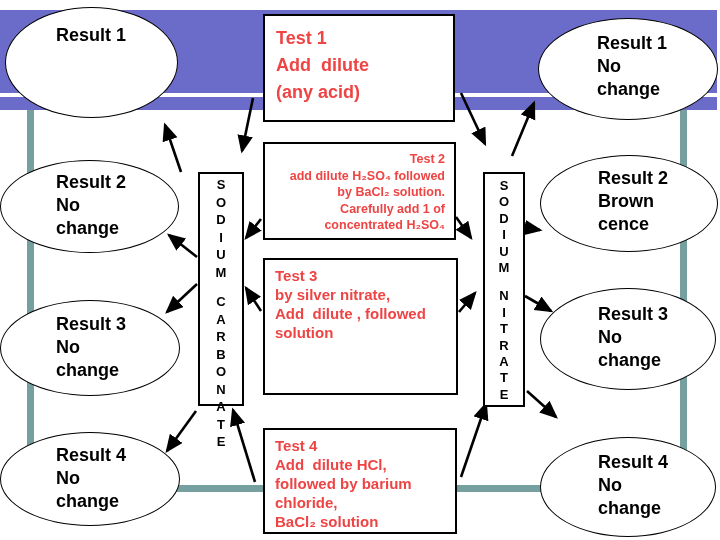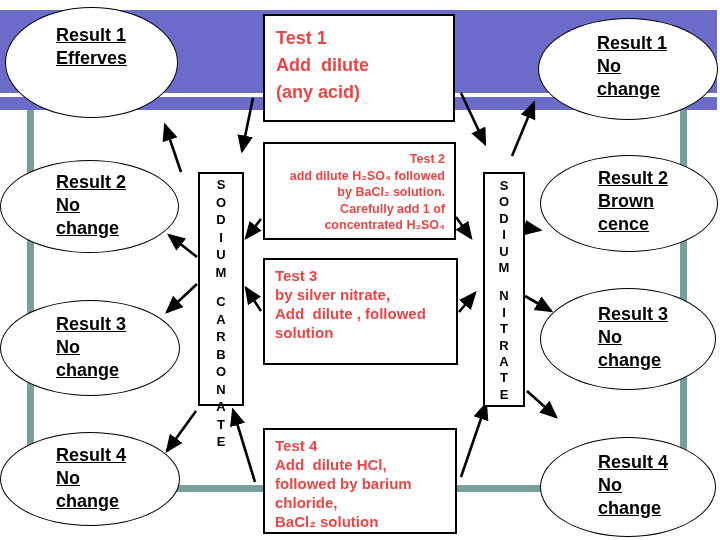--- a/index.html
+++ b/index.html
@@ -33,21 +33,21 @@
 
   .vbox{box-sizing:border-box;background:#fff;border:2px solid #000;}
   .vletters{font-weight:bold;font-size:13px;color:#000;text-align:center;}
   .vletters .letter{width:100%;}
   .v-left .letter{height:17.5px;line-height:17.5px;}
   .v-right .letter{height:16.4px;line-height:16.4px;}
   .vletters .word2{margin-top:12px;}
 
   .ellipse{
     box-sizing:border-box;background:#fff;border:1px solid #000;border-radius:50%;
-    font-weight:bold;font-size:18px;line-height:23px;color:#000;white-space:pre-wrap;text-decoration:underline;
+    font-weight:bold;font-size:18px;line-height:23px;color:#000;white-space:pre-wrap;
   }
 </style>
 </head>
 <body>
 
 <div class="abs frame"></div>
 
 <div class="abs banner-main"></div>
 <div class="abs banner-strip"></div>
 
@@ -70,21 +70,21 @@
   <line x1="456" y1="217" x2="471" y2="238" marker-end="url(#ah)"></line>
   <line x1="527" y1="228" x2="540" y2="230" marker-end="url(#ah)"></line>
   <line x1="459" y1="312" x2="475" y2="293" marker-end="url(#ah)"></line>
   <line x1="525" y1="296" x2="551" y2="311" marker-end="url(#ah)"></line>
   <line x1="461" y1="477" x2="486" y2="404" marker-end="url(#ah)"></line>
   <line x1="527" y1="391" x2="556" y2="417" marker-end="url(#ah)"></line>
 </svg>
 
 <div class="abs testbox t-large" style="left:263px;top:14px;width:192px;height:108px;"><div>Test 1</div><div>Add  dilute</div><div>(any acid)</div></div>
 <div class="abs testbox t-small" style="left:263px;top:142px;width:193px;height:98px;"><div>Test 2</div><div>add dilute H₂SO₄ followed</div><div>by BaCl₂ solution.</div><div>Carefully add 1 of</div><div>concentrated H₂SO₄</div></div>
-<div class="abs testbox t-med" style="left:263px;top:258px;width:195px;height:107px;"><div>Test 3</div><div>by silver nitrate,</div><div>Add  dilute , followed</div><div>solution</div></div>
+<div class="abs testbox t-med" style="left:263px;top:258px;width:195px;height:137px;"><div>Test 3</div><div>by silver nitrate,</div><div>Add  dilute , followed</div><div>solution</div></div>
 <div class="abs testbox t-med" style="left:263px;top:428px;width:194px;height:106px;"><div>Test 4</div><div>Add  dilute HCl,</div><div>followed by barium</div><div>chloride,</div><div>BaCl₂ solution</div></div>
 
 <div class="abs vbox" style="left:198px;top:172px;width:46px;height:234px;"></div>
 <div class="abs vletters v-left" style="left:198px;top:176px;width:46px;">
   <div class="word1">
       <div class="letter">S</div>
       <div class="letter">O</div>
       <div class="letter">D</div>
       <div class="letter">I</div>
       <div class="letter">U</div>
@@ -117,21 +117,21 @@
       <div class="letter">N</div>
       <div class="letter">I</div>
       <div class="letter">T</div>
       <div class="letter">R</div>
       <div class="letter">A</div>
       <div class="letter">T</div>
       <div class="letter">E</div>
     </div>
 </div>
 
-<div class="abs ellipse" style="left:5px;top:7px;width:173px;height:111px;padding:16px 0 0 50px;"><div>Result 1</div><div>Efferves</div></div>
+<div class="abs ellipse" style="left:5px;top:7px;width:173px;height:111px;padding:16px 0 0 50px;"><div>Result 1</div></div>
 <div class="abs ellipse" style="left:0px;top:160px;width:179px;height:93px;padding:10px 0 0 55px;"><div>Result 2</div><div>No</div><div>change</div></div>
 <div class="abs ellipse" style="left:0px;top:300px;width:180px;height:96px;padding:12px 0 0 55px;"><div>Result 3</div><div>No</div><div>change</div></div>
 <div class="abs ellipse" style="left:0px;top:432px;width:180px;height:94px;padding:11px 0 0 55px;"><div>Result 4</div><div>No</div><div>change</div></div>
 
 <div class="abs ellipse" style="left:538px;top:18px;width:180px;height:102px;padding:13px 0 0 58px;"><div>Result 1</div><div>No</div><div>change</div></div>
 <div class="abs ellipse" style="left:540px;top:155px;width:178px;height:97px;padding:11px 0 0 57px;"><div>Result 2</div><div>Brown</div><div>cence</div></div>
 <div class="abs ellipse" style="left:540px;top:288px;width:176px;height:102px;padding:14px 0 0 57px;"><div>Result 3</div><div>No</div><div>change</div></div>
 <div class="abs ellipse" style="left:540px;top:437px;width:176px;height:100px;padding:13px 0 0 57px;"><div>Result 4</div><div>No</div><div>change</div></div>
 
 </body></html>

